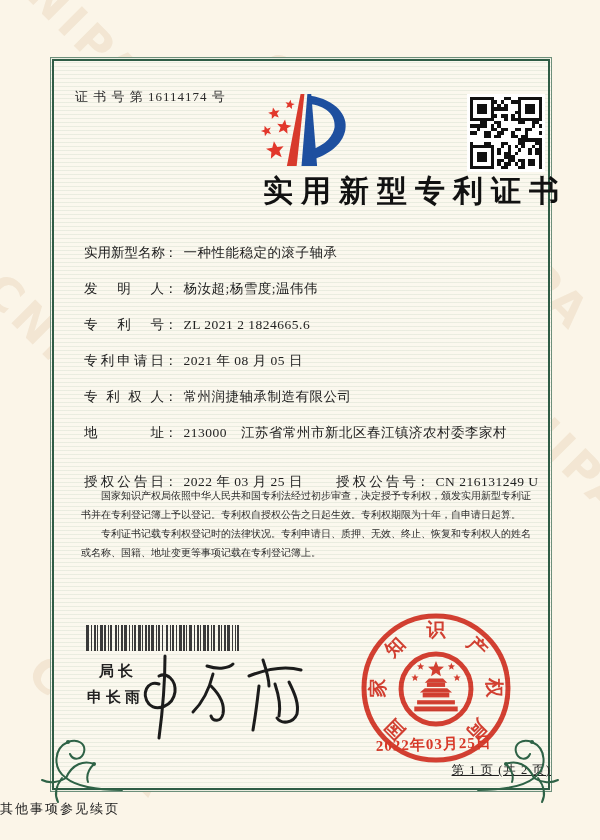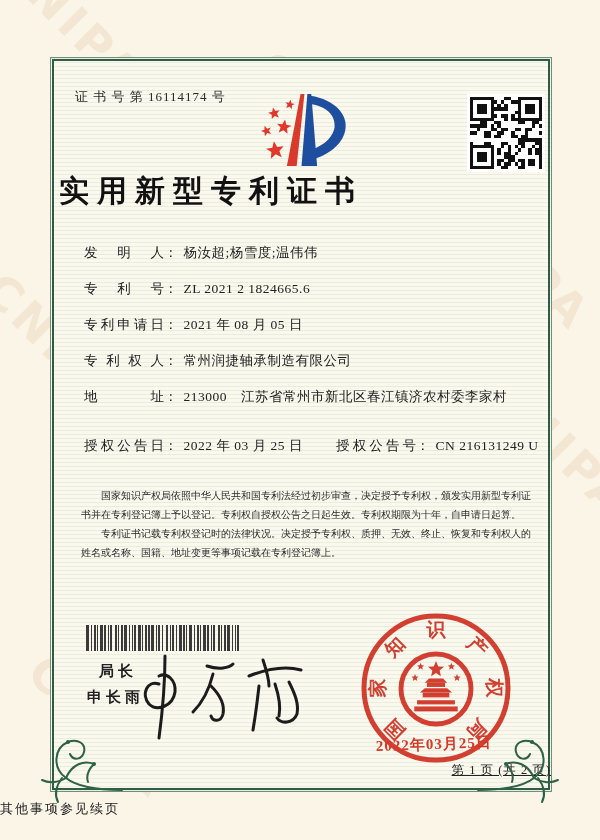--- a/index.html
+++ b/index.html
@@ -26,21 +26,21 @@
            repeating-linear-gradient(0deg, rgba(118,156,128,0.13) 0px, rgba(118,156,128,0.13) 1px,
              rgba(0,0,0,0) 1px, rgba(0,0,0,0) 4px),
            #fbf8ee;}
   .frame-inner{position:absolute;inset:1px;border:2px solid #2f5c45;}
 
   .cert-no{position:absolute;left:24px;top:30px;font-size:13px;letter-spacing:1px;color:#2a2a2a;text-align:center;}
 
   .logo{position:absolute;left:195px;top:26px;width:112px;height:88px;}
   .qr{position:absolute;left:416px;top:36px;width:72px;height:72px;background:#fff;padding:3px;}
 
-  .title{position:absolute;left:8px;top:113px;width:100%;text-align:left;
+  .title{position:absolute;left:16px;top:113px;width:100%;text-align:right;
          font-size:30px;font-weight:bold;letter-spacing:8px;color:#111;}
 
   .fields{position:absolute;left:33px;top:186px;width:440px;font-size:13.5px;}
   .row{height:36px;position:relative;white-space:nowrap;}
   .row.short{height:49px;}
   .flabel{display:inline-block;width:80px;text-align:justify;text-align-last:justify;
           vertical-align:top;color:#222;}
   .fcolon{display:inline-block;color:#222;}
   .fvalue{display:inline-block;margin-left:6px;color:#222;letter-spacing:0.5px;}
   .pair2{position:absolute;left:252px;top:0;}
@@ -238,20 +238,23 @@
         <rect x="16" y="2" width="3" height="3" fill="#111"></rect>
         <rect x="0" y="14" width="7" height="7" fill="#111"></rect>
         <rect x="1" y="15" width="5" height="5" fill="#fff"></rect>
         <rect x="2" y="16" width="3" height="3" fill="#111"></rect>
       </svg>
 
     <div class="title">实用新型专利证书</div>
 
     <div class="fields">
       <div class="row">
+        <span class="flabel">实用新型名称</span><span class="fcolon">：</span><span class="fvalue">一种性能稳定的滚子轴承</span>
+      </div>
+      <div class="row">
         <span class="flabel">发明人</span><span class="fcolon">：</span><span class="fvalue">杨汝超;杨雪度;温伟伟</span>
       </div>
       <div class="row">
         <span class="flabel">专利号</span><span class="fcolon">：</span><span class="fvalue">ZL 2021 2 1824665.6</span>
       </div>
       <div class="row">
         <span class="flabel">专利申请日</span><span class="fcolon">：</span><span class="fvalue">2021 年 08 月 05 日</span>
       </div>
       <div class="row">
         <span class="flabel">专利权人</span><span class="fcolon">：</span><span class="fvalue">常州润捷轴承制造有限公司</span>
@@ -262,21 +265,21 @@
       <div class="row">
         <span class="flabel">授权公告日</span><span class="fcolon">：</span><span class="fvalue">2022 年 03 月 25 日</span>
         <span class="pair2">
           <span class="flabel">授权公告号</span><span class="fcolon">：</span><span class="fvalue">CN 216131249 U</span>
         </span>
       </div>
     </div>
 
     <div class="paras">
       <p>国家知识产权局依照中华人民共和国专利法经过初步审查，决定授予专利权，颁发实用新型专利证书并在专利登记簿上予以登记。专利权自授权公告之日起生效。专利权期限为十年，自申请日起算。</p>
-      <p>专利证书记载专利权登记时的法律状况。决定授予专利权、质押、无效、终止、恢复和专利权人的姓名或名称、国籍、地址变更等事项记载在专利登记簿上。</p>
+      <p>专利证书记载专利权登记时的法律状况。专利申请日、质押、无效、终止、恢复和专利权人的姓名或名称、国籍、地址变更等事项记载在专利登记簿上。</p>
     </div>
 
     <svg class="barcode" viewBox="0 0 155 26" preserveAspectRatio="none">
       <line x1="0" y1="13" x2="155" y2="13" stroke="#3a3a3a" stroke-width="26" stroke-dasharray="3 2 1 2 2 1 1 2 3 1 2 2 1 1 2 3 2 1 1 2 2 1 3 2 1 2 1 1 2 2 3 1 1 2 2 1 2 1 3 2 1 1 2 2 1 3 2 2 1 1 2 2 1 2 3 1 2 1 1 2"></line>
     </svg>
 
     <div class="sig-title">局长</div>
     <div class="sig-name">申长雨</div>
 
     <svg class="sig-script" viewBox="0 0 190 95" fill="none" stroke="#1c1c1c" stroke-width="3" stroke-linecap="round" stroke-linejoin="round">

